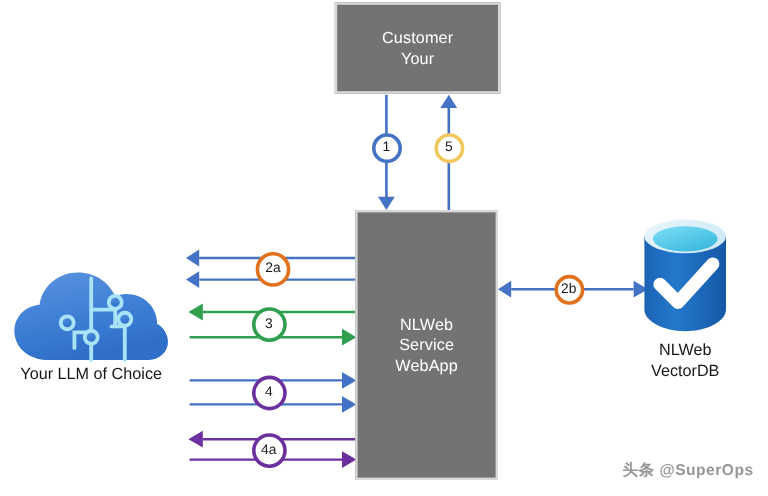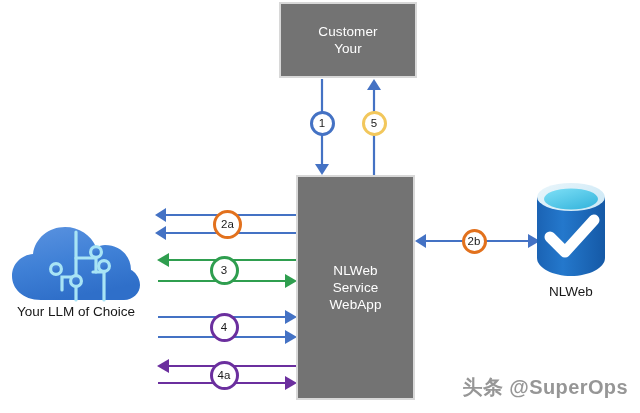--- a/index.html
+++ b/index.html
@@ -49,21 +49,21 @@
     color:#171717;
     font-size:13.5px;
     line-height:17px;
   }
 
   
   #watermark{
     position:absolute;
     right:12px;bottom:12px;
     color:#8e8e8e;
-    font-size:20px;
+    font-size:13px;
     letter-spacing:.4px;
     white-space:nowrap;
     font-weight:600;
     opacity:.92;
   }
 </style>
 </head>
 <body>
 
 <div id="stage">
@@ -203,20 +203,21 @@
       <div>NLWeb</div>
       <div>Service</div>
       <div>WebApp</div>
     </div>
   </div>
 
   <div class="cap" style="left:0px;top:303px;width:152px;">Your LLM of Choice</div>
 
   <div class="cap" style="left:508px;top:283px;width:126px;">
     <div>NLWeb</div>
+    <div>VectorDB</div>
   </div>
 
   <div class="badge sm" id="badge-1" style="border-color: rgb(68, 114, 196); left: 309.5px; top: 110.5px;">1</div>
   <div class="badge sm" id="badge-5" style="border-color: rgb(242, 199, 92); left: 361.5px; top: 110.5px;">5</div>
   <div class="badge md" id="badge-2a" style="border-color: rgb(226, 113, 29); left: 213px; top: 209.5px;">2a</div>
   <div class="badge sm" id="badge-2b" style="border-color: rgb(226, 113, 29); left: 461.5px; top: 228.5px; text-align: center;">2b</div>
   <div class="badge md" id="badge-3" style="border-color: rgb(47, 158, 79); left: 209.5px; top: 255.5px;">3</div>
   <div class="badge md" id="badge-4" style="border-color: rgb(107, 47, 158); left: 209.5px; top: 312.5px;">4</div>
   <div class="badge md" id="badge-4a" style="border-color: rgb(107, 47, 158); left: 209.5px; top: 360.5px; text-align: right;">4a</div>
 

